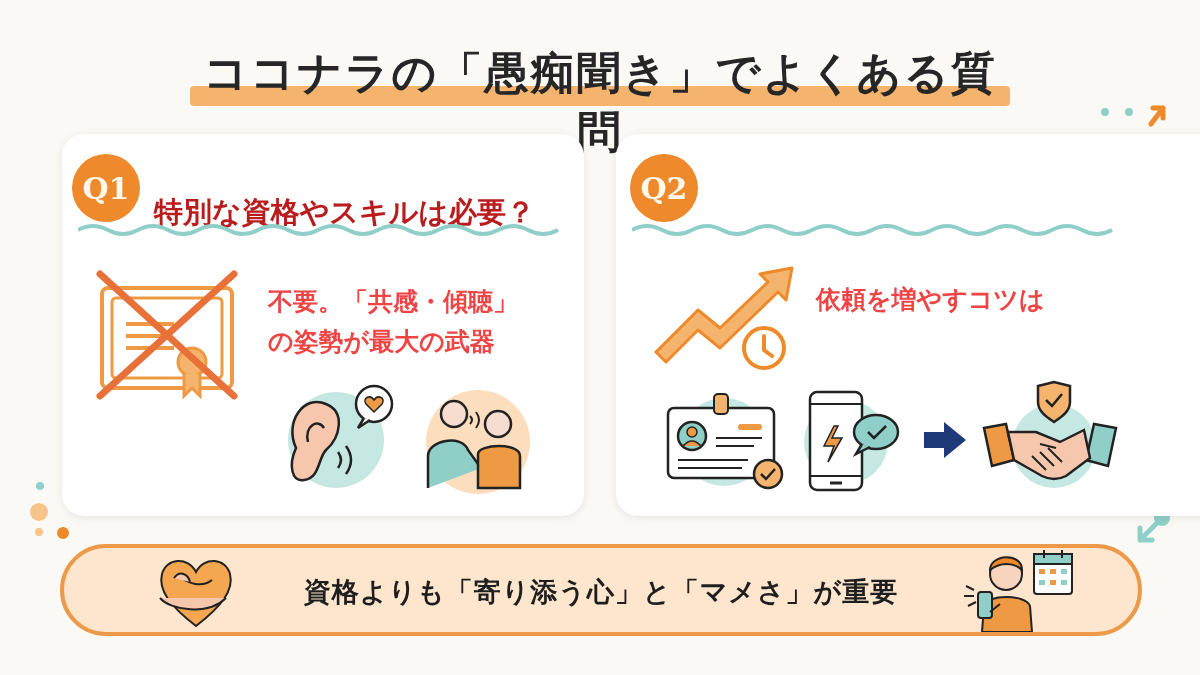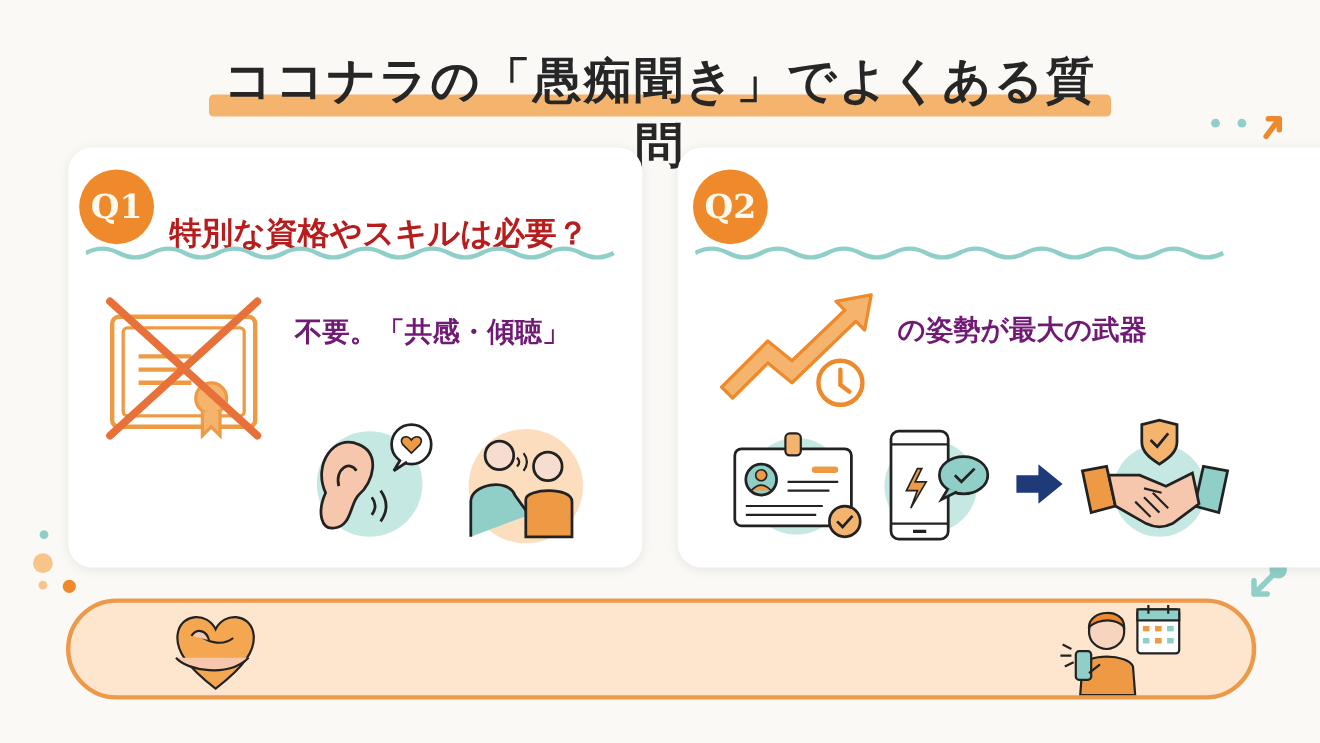--- a/index.html
+++ b/index.html
@@ -33,21 +33,21 @@
     font-family: "DejaVu Serif", serif; font-weight: bold; font-size: 30px;
     display: flex; align-items: center; justify-content: center;
   }
   .card.q2 .badge { left: 14px; }
   .q-text {
     position: absolute; left: 92px; top: 47px; font-size: 29px; font-weight: bold; color: #b91c1c; margin-top: 12px;
   }
   .card.q2 .q-text { left: 108px; }
   .wave { position: absolute; left: 16px; top: 88px; width: 490px; height: 16px; }
   .answer {
-    position: absolute; font-size: 25px; font-weight: bold; line-height: 40px; color: #701a75;
+    position: absolute; font-size: 25px; font-weight: bold; line-height: 40px; color: #ef4444;
   }
   .card.q1 .answer { left: 206px; top: 148px; }
   .card.q2 .answer { left: 200px; top: 146px; }
   .icon { position: absolute; }
   .deco { position: absolute; }
   .bottom-bar {
     position: absolute; left: 60px; top: 544px; width: 1082px; height: 92px;
     border-radius: 46px; background: #fde6cd; border: 4px solid #ec9a4a;
   }
   .bottom-text {
@@ -97,20 +97,21 @@
     <line x1="32" y1="66" x2="74" y2="66" stroke="#ee9a45" stroke-width="4"></line>
     <line x1="32" y1="78" x2="80" y2="78" stroke="#ee9a45" stroke-width="4"></line>
     <circle cx="98" cy="92" r="14" fill="#f5b46e" stroke="#ee9a45" stroke-width="3"></circle>
     <path d="M90 104 L90 126 L98 118 L106 126 L106 104" fill="#f5b46e" stroke="#ee9a45" stroke-width="3"></path>
     <line x1="6" y1="4" x2="140" y2="126" stroke="#e8713a" stroke-width="7" stroke-linecap="round"></line>
     <line x1="140" y1="4" x2="6" y2="126" stroke="#e8713a" stroke-width="7" stroke-linecap="round"></line>
   </svg>
 
   <div class="answer">
     <div>不要。「共感・傾聴」</div>
+    <div>の姿勢が最大の武器</div>
   </div>
 
   <svg class="icon" style="left:212px;top:248px" width="130" height="110">
     <circle cx="62" cy="58" r="48" fill="#c6e8e3"></circle>
     <path d="M22 66 C 10 40, 30 12, 52 22 C 72 30, 66 56, 52 68 C 44 76, 46 96, 30 98 C 18 100, 14 84, 22 66 Z" fill="#f6c7ad" stroke="#222" stroke-width="2.5"></path>
     <path d="M34 60 C 30 44, 44 36, 50 46" fill="none" stroke="#222" stroke-width="2.5"></path>
     <path d="M64 70 Q 70 78 64 86" fill="none" stroke="#222" stroke-width="2.5"></path>
     <path d="M72 64 Q 82 78 72 92" fill="none" stroke="#222" stroke-width="2.5"></path>
     <circle cx="100" cy="22" r="18" fill="#fff" stroke="#222" stroke-width="2.5"></circle>
     <path d="M90 36 L84 46 L96 38" fill="#fff" stroke="#222" stroke-width="2.5"></path>
@@ -133,21 +134,21 @@
     <path d="M0 8 Q 15 0 30 8 T 60 8 T 90 8 T 120 8 T 150 8 T 180 8 T 210 8 T 240 8 T 270 8 T 300 8 T 330 8 T 360 8 T 390 8 T 420 8 T 450 8 T 480 8" stroke="#8fcfc8" stroke-width="4" fill="none"></path>
   </svg>
 
   <svg class="icon" style="left:36px;top:130px" width="150" height="110">
     <path d="M4 88 L46 46 L68 64 L116 18 L108 10 L140 4 L134 36 L126 28 L68 84 L46 66 L14 98 Z" fill="#f5b46e" stroke="#ee8a2c" stroke-width="3" stroke-linejoin="round"></path>
     <circle cx="112" cy="84" r="20" fill="#fff" stroke="#ee8a2c" stroke-width="4"></circle>
     <path d="M112 72 L112 86 L120 92" fill="none" stroke="#ee8a2c" stroke-width="4" stroke-linecap="round"></path>
   </svg>
 
   <div class="answer">
-    <div>の姿勢が最大の武器</div>
+    <div>依頼を増やすコツは</div>
   </div>
 
   <svg class="icon" style="left:48px;top:256px" width="130" height="100">
     <circle cx="60" cy="52" r="44" fill="#c6e8e3"></circle>
     <rect x="4" y="18" width="106" height="70" rx="6" fill="#fff" stroke="#222" stroke-width="2.5"></rect>
     <rect x="50" y="4" width="14" height="20" rx="4" fill="#f5b46e" stroke="#222" stroke-width="2"></rect>
     <circle cx="28" cy="46" r="14" fill="#8fcfc8" stroke="#222" stroke-width="2.5"></circle>
     <circle cx="28" cy="42" r="5" fill="#ee9a45" stroke="#222" stroke-width="1.5"></circle>
     <path d="M19 56 Q 28 46 37 56" fill="#ee9a45" stroke="#222" stroke-width="1.5"></path>
     <rect x="74" y="34" width="24" height="6" rx="3" fill="#ee9a45"></rect>
@@ -186,20 +187,21 @@
   </svg>
 </div>
 
 <div class="bottom-bar">
   <svg class="icon" style="left:92px;top:6px" width="80" height="76">
     <path d="M40 72 C 14 52, 2 36, 6 20 C 10 4, 32 2, 40 18 C 48 2, 70 4, 74 20 C 78 36, 66 52, 40 72 Z" fill="#f5a650" stroke="#222" stroke-width="2"></path>
     <path d="M4 44 C 14 56, 52 62, 70 44" fill="#f6c7ad" stroke="#222" stroke-width="2"></path>
     <path d="M22 20 C 30 30, 46 34, 56 26" fill="none" stroke="#222" stroke-width="2"></path>
     <path d="M18 24 C 24 16, 32 20, 34 28" fill="#f6c7ad" stroke="#222" stroke-width="2"></path>
   </svg>
+  <div class="bottom-text">資格よりも「寄り添う心」と「マメさ」が重要</div>
   <svg class="icon" style="left:896px;top:0px" width="120" height="84">
     <path d="M6 38 L14 42 M4 48 L14 48 M8 58 L16 54" stroke="#222" stroke-width="2"></path>
     <circle cx="46" cy="26" r="16" fill="#f6d4bd" stroke="#222" stroke-width="2"></circle>
     <path d="M30 22 C 30 6, 62 4, 62 22 C 54 14, 40 14, 30 22 Z" fill="#ee8a2c" stroke="#222" stroke-width="2"></path>
     <path d="M22 84 L24 58 C 26 46, 66 46, 70 58 L 72 84 Z" fill="#ee9a45" stroke="#222" stroke-width="2"></path>
     <rect x="18" y="44" width="14" height="26" rx="3" fill="#8fcfc8" stroke="#222" stroke-width="2"></rect>
     <path d="M30 64 L40 56" stroke="#222" stroke-width="2"></path>
     <rect x="74" y="6" width="38" height="40" rx="3" fill="#fff" stroke="#222" stroke-width="2"></rect>
     <rect x="74" y="6" width="38" height="10" fill="#8fcfc8" stroke="#222" stroke-width="2"></rect>
     <line x1="84" y1="2" x2="84" y2="10" stroke="#222" stroke-width="2"></line>

